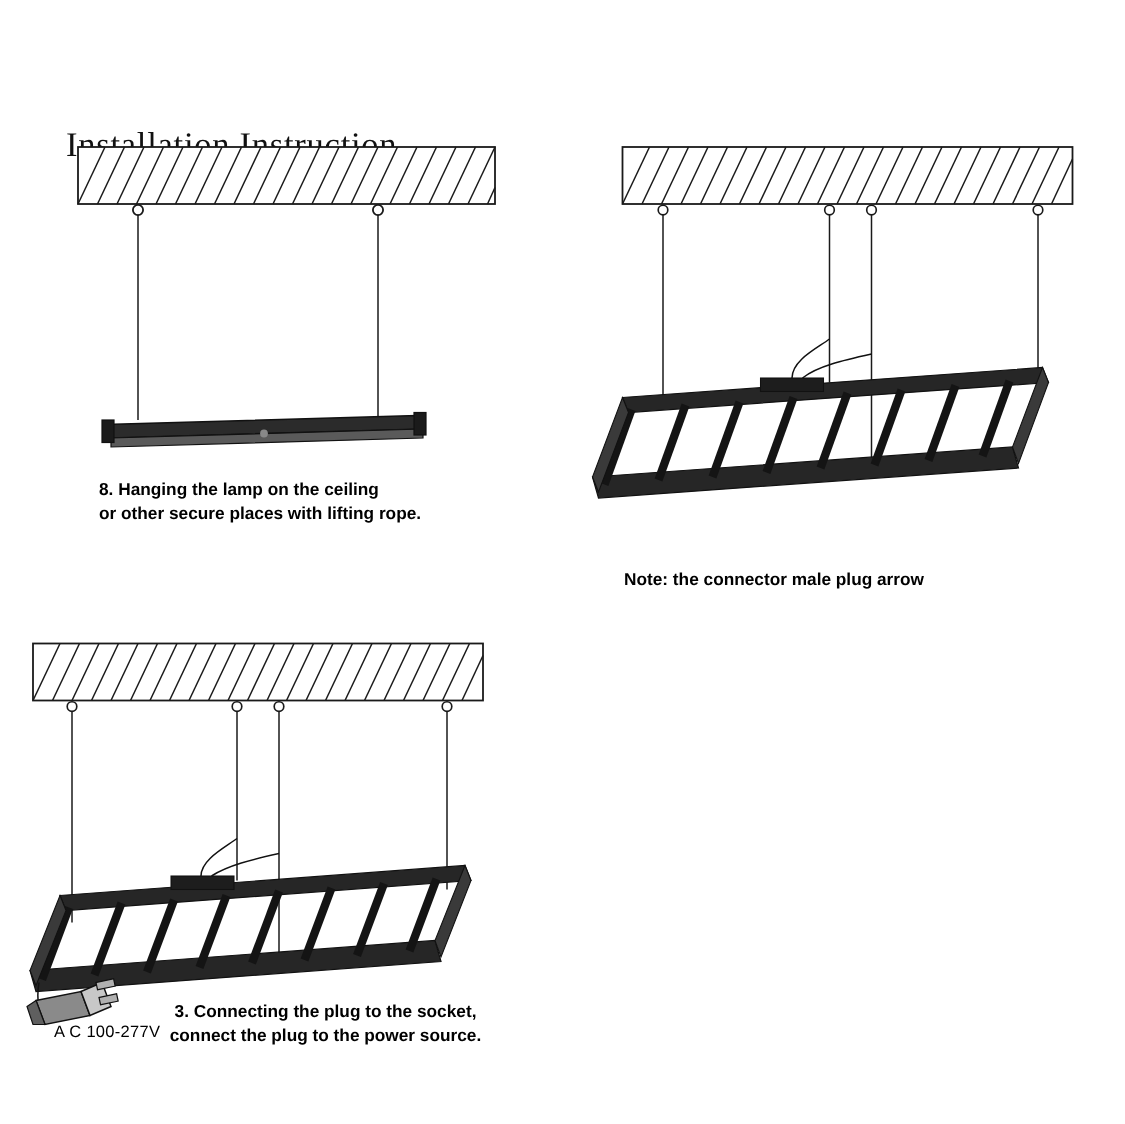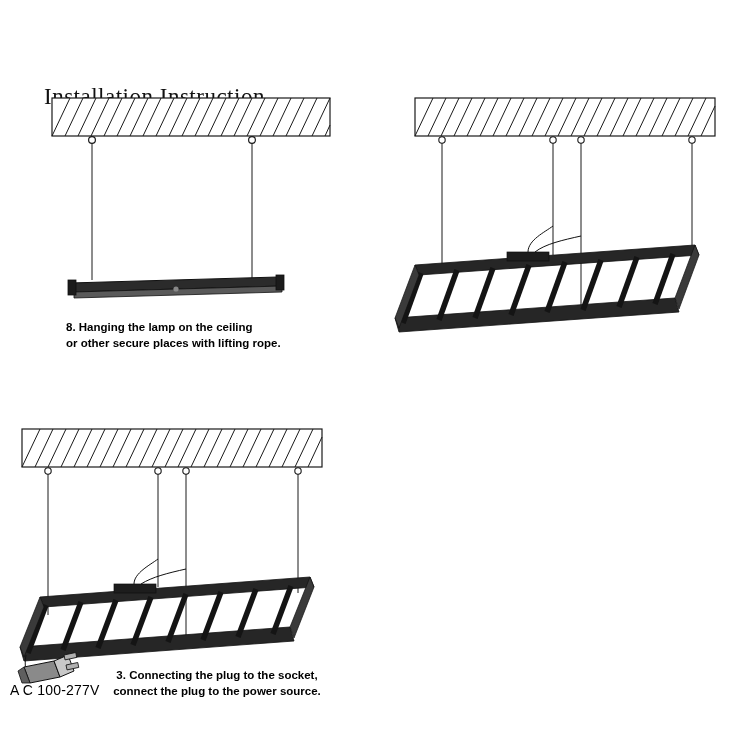--- a/index.html
+++ b/index.html
@@ -67,23 +67,23 @@
   }
   #caption-3 {
     position: absolute;
     left: 67px;
     top: 668px;
     width: 300px;
     text-align: center;
   }
   .plug-label {
     position: absolute;
-    left: 10px;
+    left: 36px;
     top: 682px;
-    font-size: 14px;
+    font-size: 11px;
     font-weight: normal;
     color: #000;
     letter-spacing: 0.2px;
   }
 </style>
 </head>
 <body>
 
 <div class="page-title">Installation Instruction</div>
 
@@ -205,20 +205,21 @@
 
       <g stroke="#111" stroke-width="1" fill="none">
         <path d="M133 172 C 133 160, 150 152, 158 146"></path>
         <path d="M140 172 C 150 164, 168 160, 186 156"></path>
       </g>
     </g>
   </svg>
 </div>
 
 <div class="caption" id="caption-2">
+  <div class="sub">Note: the connector male plug arrow</div>
 </div>
 
 <div class="panel" id="panel-3">
   <svg width="360" height="330" viewBox="0 0 360 330">
 
     <g>
       <rect x="12" y="14" width="300" height="38" fill="#ffffff" stroke="#1a1a1a" stroke-width="1.2"></rect>
       <g stroke="#1a1a1a" stroke-width="1">
         <line x1="12" y1="52" x2="30" y2="14"></line>
         <line x1="25" y1="52" x2="43" y2="14"></line>

